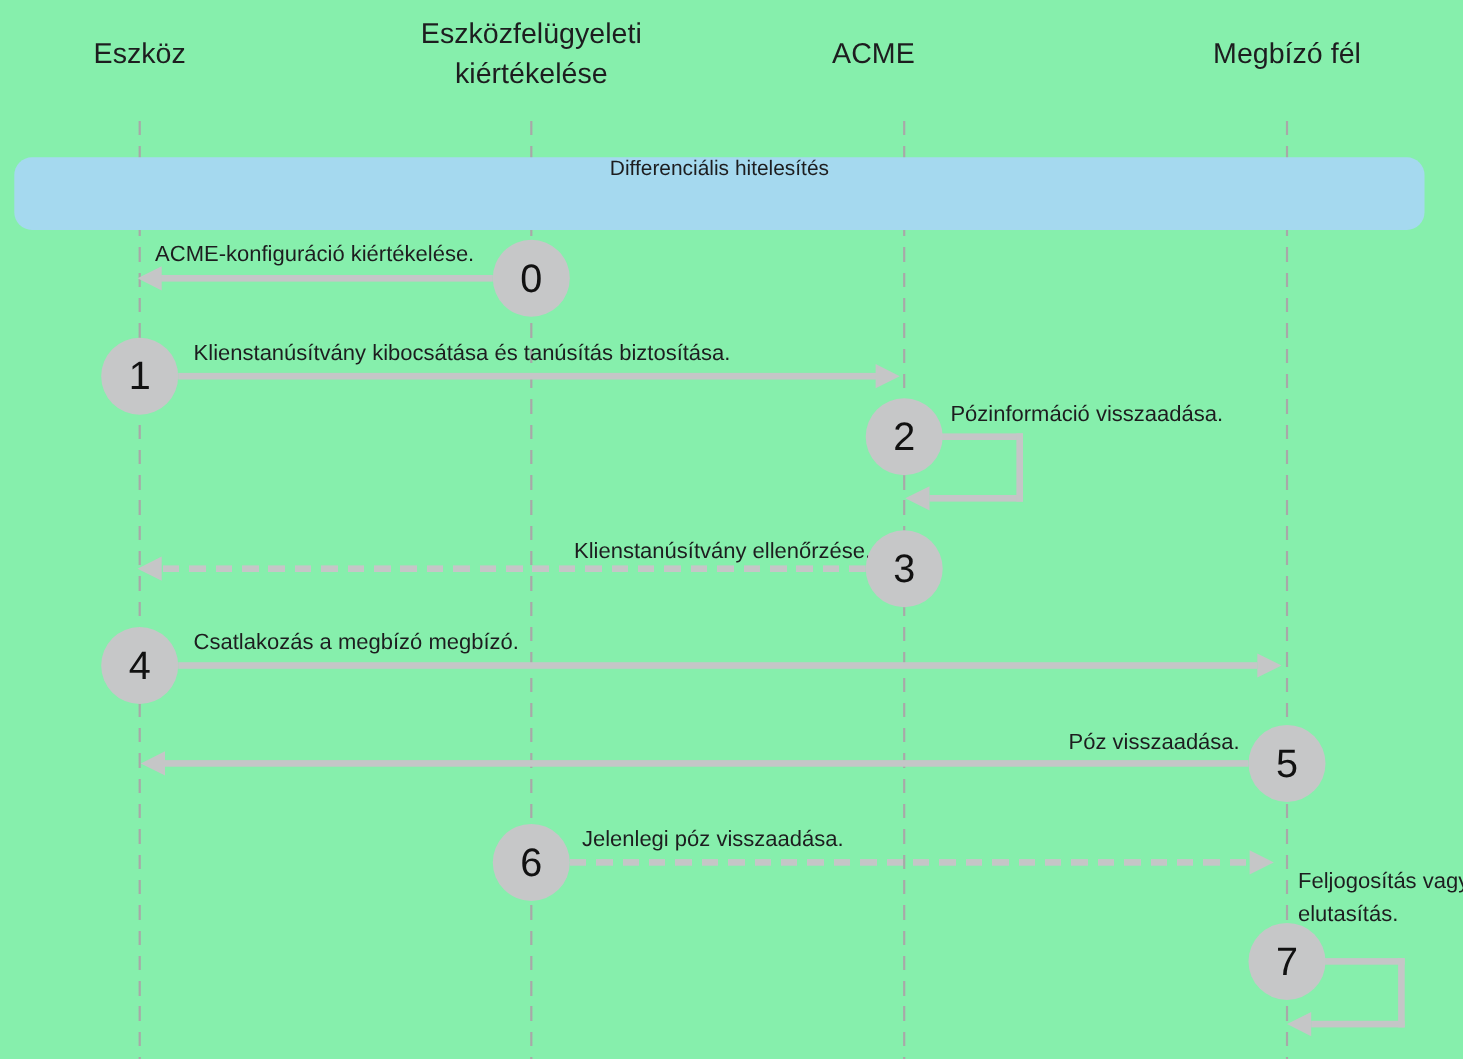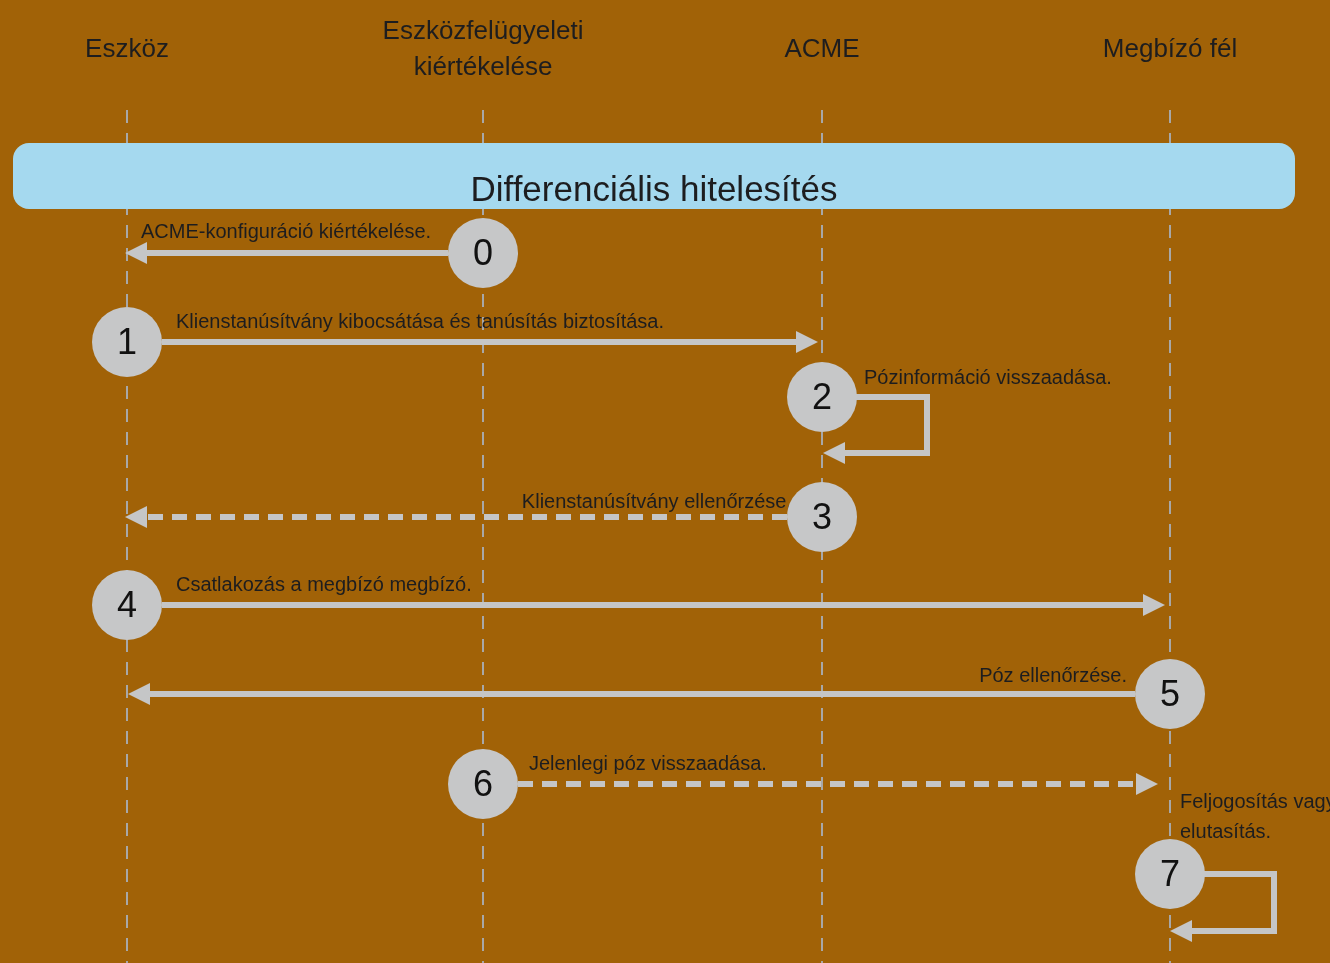--- a/index.html
+++ b/index.html
@@ -11,21 +11,21 @@
   }
   * { margin: 0; padding: 0; box-sizing: border-box; }
   body {
     font-family: "Liberation Sans", "DejaVu Sans", sans-serif;
     background: #ffffff;
   }
   .stage {
     position: relative;
     width: 1330px;
     height: 963px;
-    background: #a16207;
+    background: #86efac;
     overflow: hidden;
   }
   
   .actor {
     position: absolute;
     top: 4px;
     height: 88px;
     width: 300px;
     display: flex;
     align-items: center;
@@ -50,23 +50,23 @@
   
   .banner {
     position: absolute;
     left: 13px;
     top: 143px;
     width: 1282px;
     height: 66px;
     background: var(--banner);
     border-radius: 16px;
     display: flex;
-    align-items: flex-end;
+    align-items: flex-start;
     justify-content: center;
-    font-size: 35px;
+    font-size: 19px;
     color: var(--text);
     z-index: 2;
   }
   
   .hline {
     position: absolute;
     height: 6px;
     background: var(--arrow);
     z-index: 3;
   }
@@ -131,21 +131,21 @@
     line-height: 30px;
   }
 </style>
 </head>
 <body>
 
 <div class="stage">
 
   <div class="actor" style="left:-23px">Eszköz</div>
   <div class="actor" style="left:333px">Eszközfelügyeleti kiértékelése</div>
-  <div class="actor" style="left:672px">ACME</div>
+  <div class="actor" style="left:644px">ACME</div>
   <div class="actor" style="left:1020px">Megbízó fél</div>
 
   <div class="lifeline" style="left:126px"></div>
   <div class="lifeline" style="left:482px"></div>
   <div class="lifeline" style="left:821px"></div>
   <div class="lifeline" style="left:1169px"></div>
 
   <div class="banner">
     <span>Differenciális hitelesítés</span>
   </div>
@@ -189,21 +189,21 @@
   <div>
     <div class="msg-label" style="left:176px;top:572px">Csatlakozás a megbízó megbízó.</div>
     <div class="hline" style="left:162px;top:602px;width:981px"></div>
     <div class="ah ah-right" style="left:1143px;top:594px"></div>
     <div class="circle" style="left:92px;top:570px">
       <span>4</span>
     </div>
   </div>
 
   <div>
-    <div class="msg-label" style="right:203px;top:663px">Póz ellenőrzése.</div>
+    <div class="msg-label" style="right:203px;top:663px">Póz visszaadása.</div>
     <div class="hline" style="left:150px;top:691px;width:985px"></div>
     <div class="ah ah-left" style="left:128px;top:683px"></div>
     <div class="circle" style="left:1135px;top:659px">
       <span>5</span>
     </div>
   </div>
 
   <div>
     <div class="msg-label" style="left:529px;top:751px">Jelenlegi póz visszaadása.</div>
     <div class="hline dashed-r" style="left:518px;top:781px;width:618px"></div>

